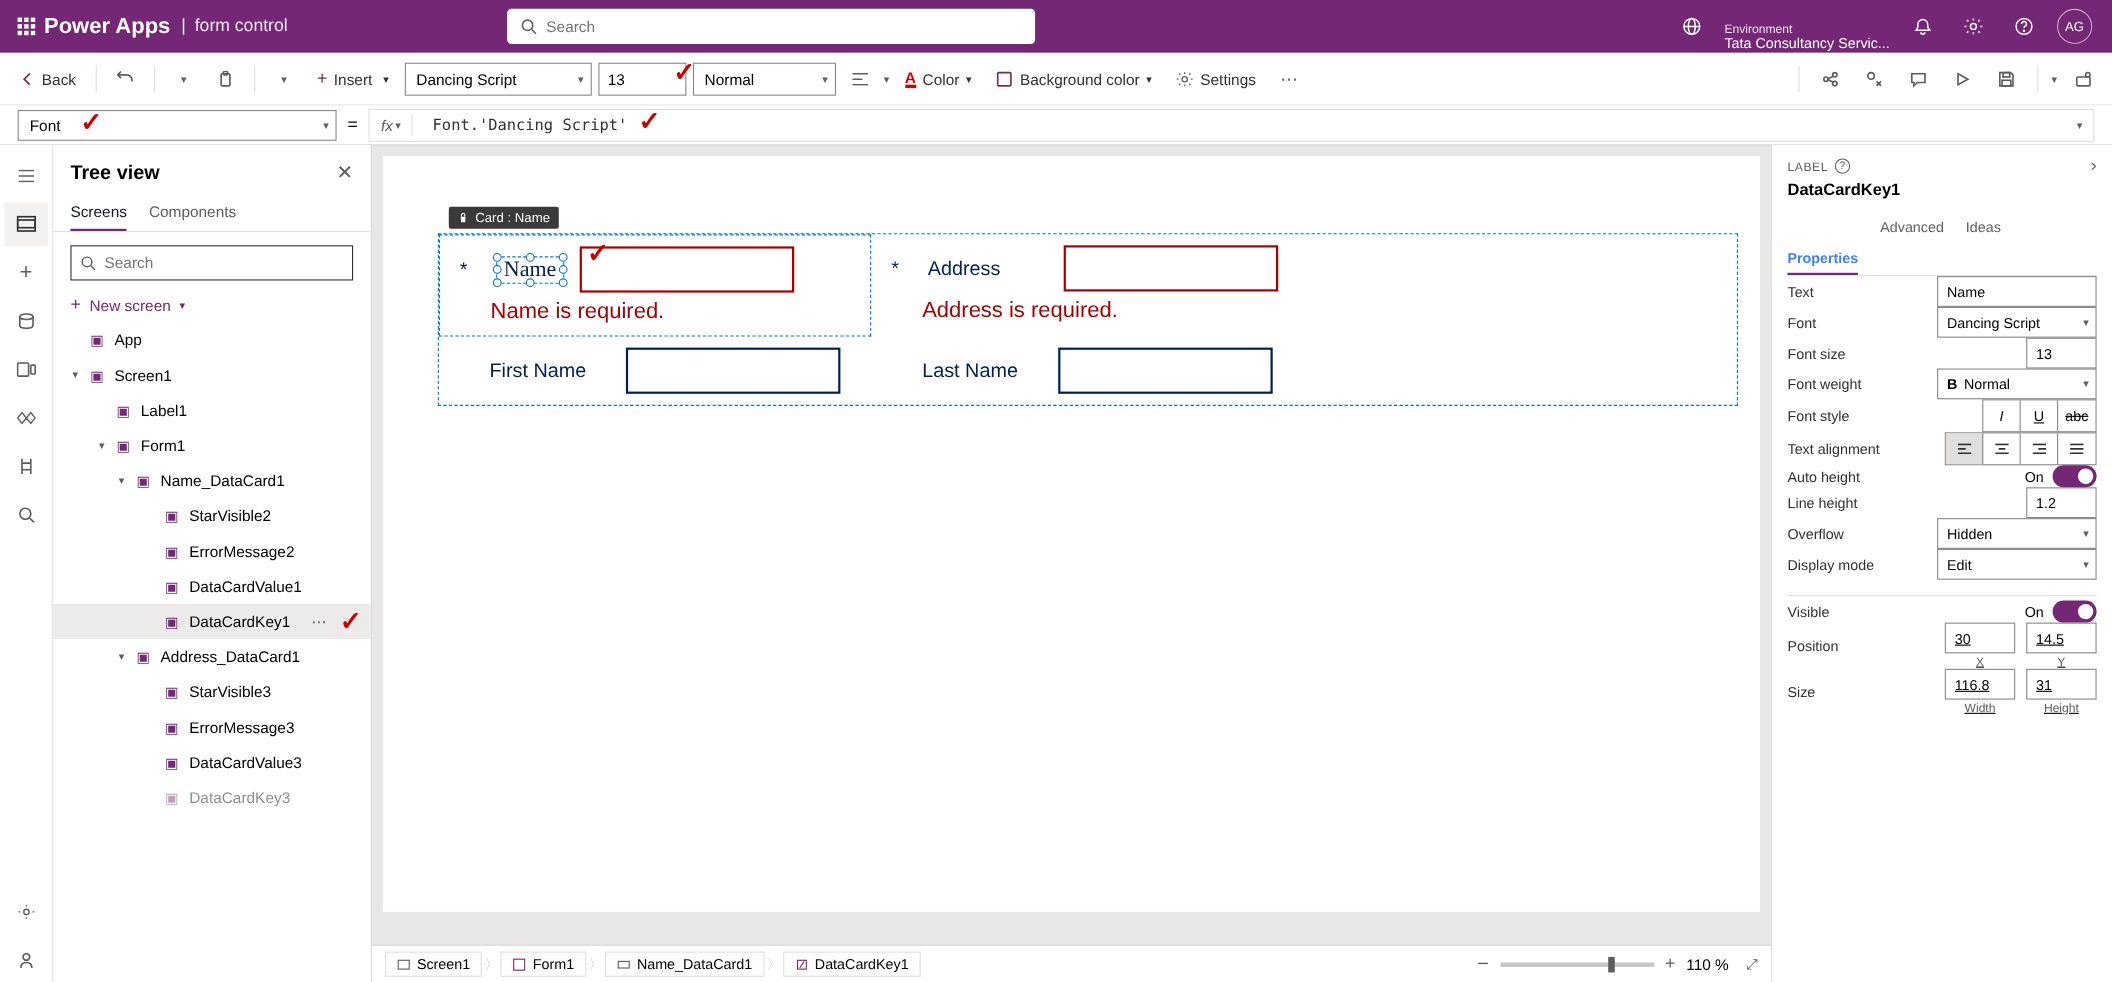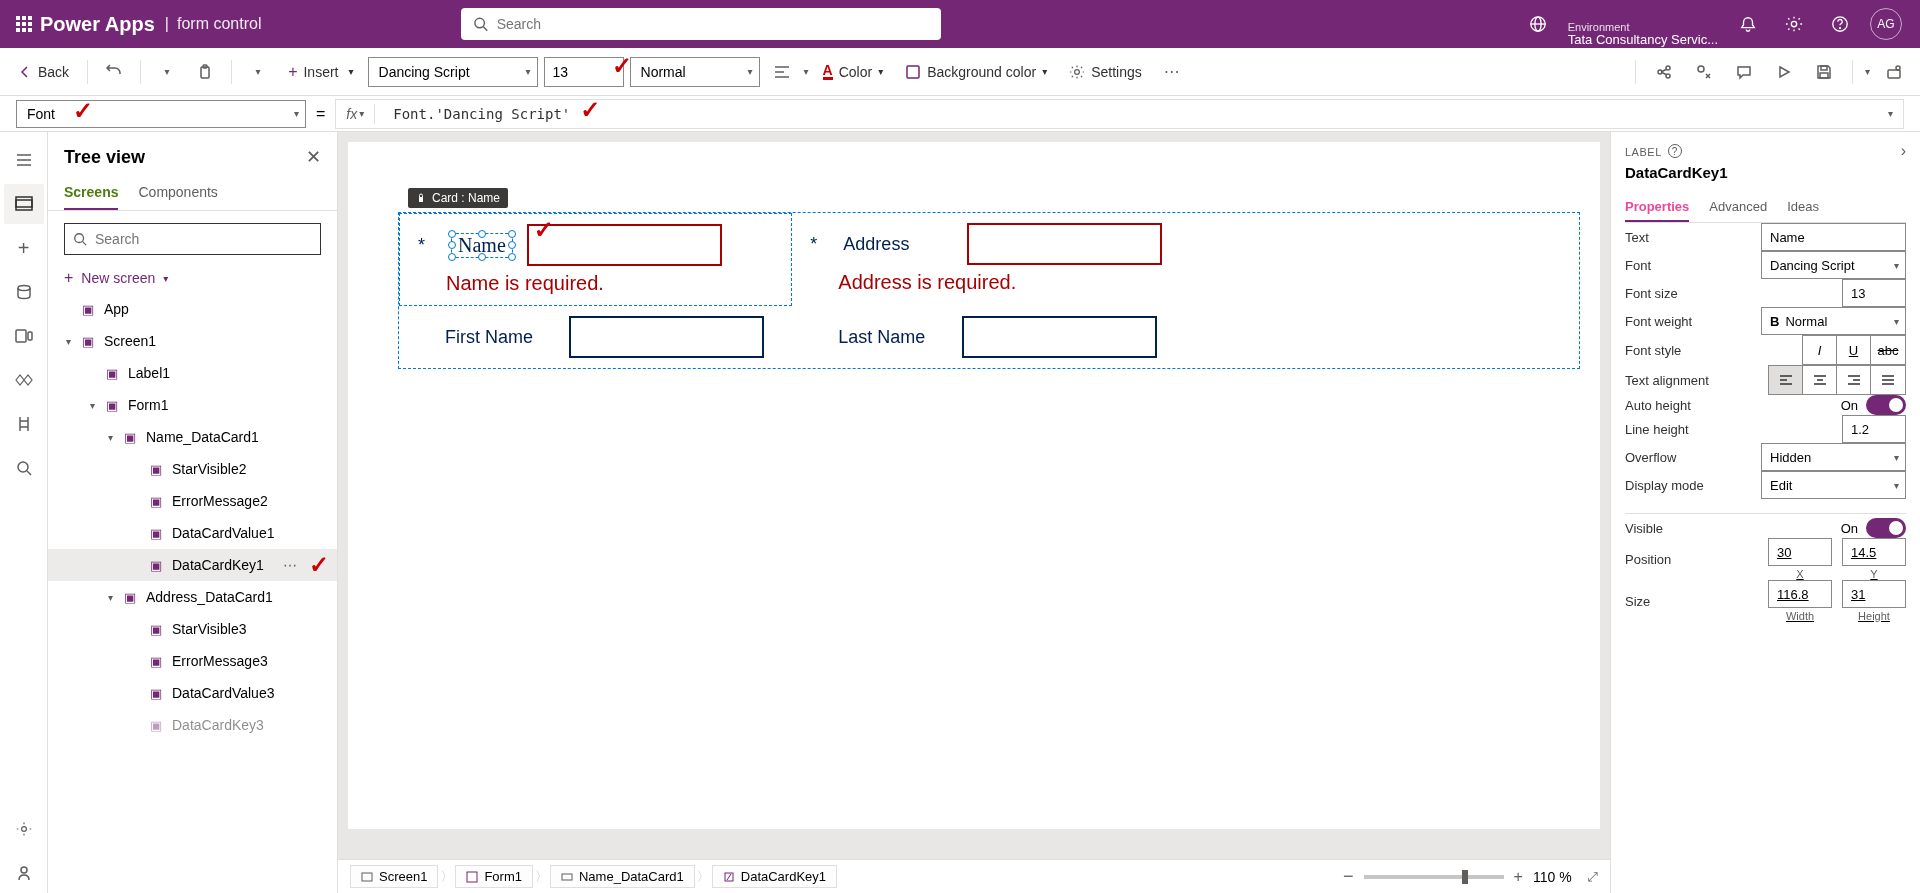--- a/index.html
+++ b/index.html
@@ -78,21 +78,21 @@
     .rail-btn { width: 40px; height: 40px; display: flex; align-items: center; justify-content: center; cursor: pointer; color: #605e5c; border-radius: 2px; }
     .rail-btn.active { background: #f3f2f1; }
     .rail-spacer { flex: 1; }
 
     
     .tree-panel { width: 290px; background: white; border-right: 1px solid #e1dfdd; display: flex; flex-direction: column; }
     .tree-header { padding: 14px 16px 8px; display: flex; align-items: center; justify-content: space-between; }
     .tree-title { font-size: 18px; font-weight: 600; }
     .tree-tabs { display: flex; gap: 20px; padding: 0 16px; border-bottom: 1px solid #e1dfdd; }
     .tree-tab { padding: 8px 0; font-size: 14px; color: #605e5c; cursor: pointer; border-bottom: 2px solid transparent; }
-    .tree-tab.active { color: #4d7c0f; border-bottom-color: #742774; font-weight: 700; text-align: right; }
+    .tree-tab.active { color: #0f172a; border-bottom-color: #742774; font-weight: 400; text-align: right; }
     .tree-search { margin: 12px 16px 8px; border: 1px solid #323130; height: 32px; display: flex; align-items: center; padding: 0 8px; gap: 8px; }
     .tree-search input { border: none; outline: none; flex: 1; font-size: 14px; }
     .newscreen { padding: 6px 16px; display: flex; align-items: center; gap: 8px; color: #742774; font-size: 14px; cursor: pointer; }
     .tree-body { flex: 1; overflow-y: auto; font-size: 14px; }
     .tree-row { height: 32px; display: flex; align-items: center; gap: 6px; cursor: pointer; padding-right: 8px; }
     .tree-row.sel { background: #edebe9; }
     .tr-chev { width: 10px; font-size: 10px; color: #605e5c; }
     .tr-icon { width: 16px; color: #742774; font-size: 13px; }
 
     
@@ -121,21 +121,21 @@
     .zoom-ctrl { margin-left: auto; display: flex; align-items: center; gap: 10px; }
     .zoom-slider { width: 140px; height: 4px; background: #c8c6c4; position: relative; }
     .zoom-thumb { width: 6px; height: 14px; background: #605e5c; position: absolute; top: -5px; left: 70%; }
 
     
     .props { width: 310px; background: white; border-left: 1px solid #e1dfdd; display: flex; flex-direction: column; padding: 10px 14px; overflow-y: auto; }
     .props-type { font-size: 11px; color: #605e5c; letter-spacing: 0.5px; display: flex; align-items: flex-end; gap: 6px; }
     .props-name { font-size: 15px; font-weight: 600; margin-top: 4px; }
     .props-tabs { display: flex; gap: 20px; margin-top: 12px; border-bottom: 1px solid #e1dfdd; }
     .props-tab { padding: 6px 0; font-size: 13px; color: #605e5c; cursor: pointer; border-bottom: 2px solid transparent; }
-    .props-tab.active { color: #ec4899; font-weight: 600; border-bottom-color: #742774; }
+    .props-tab.active { color: #3b82f6; font-weight: 600; border-bottom-color: #742774; margin-top: 28px; }
     .prop-row { display: flex; align-items: center; justify-content: space-between; font-size: 13px; }
     .prop-row label { color: #323130; }
     .prop-input { border: 1px solid #8a8886; height: 28px; width: 145px; padding: 0 8px; font-size: 13px; }
     .prop-input.sm { width: 64px; }
     .prop-sel { border: 1px solid #8a8886; height: 28px; width: 145px; padding: 0 24px 0 8px; font-size: 13px; position: relative; display: flex; align-items: center; }
     .toggle { width: 40px; height: 20px; background: #742774; border-radius: 10px; position: relative; }
     .toggle::after { content: ''; width: 14px; height: 14px; background: white; border-radius: 50%; position: absolute; right: 3px; top: 3px; }
     .toggle-wrap { display: flex; align-items: center; gap: 8px; font-size: 13px; }
     .btn-grp { display: flex; border: 1px solid #8a8886; }
     .btn-grp span { width: 34px; height: 28px; display: flex; align-items: center; justify-content: center; border-right: 1px solid #8a8886; cursor: pointer; }

